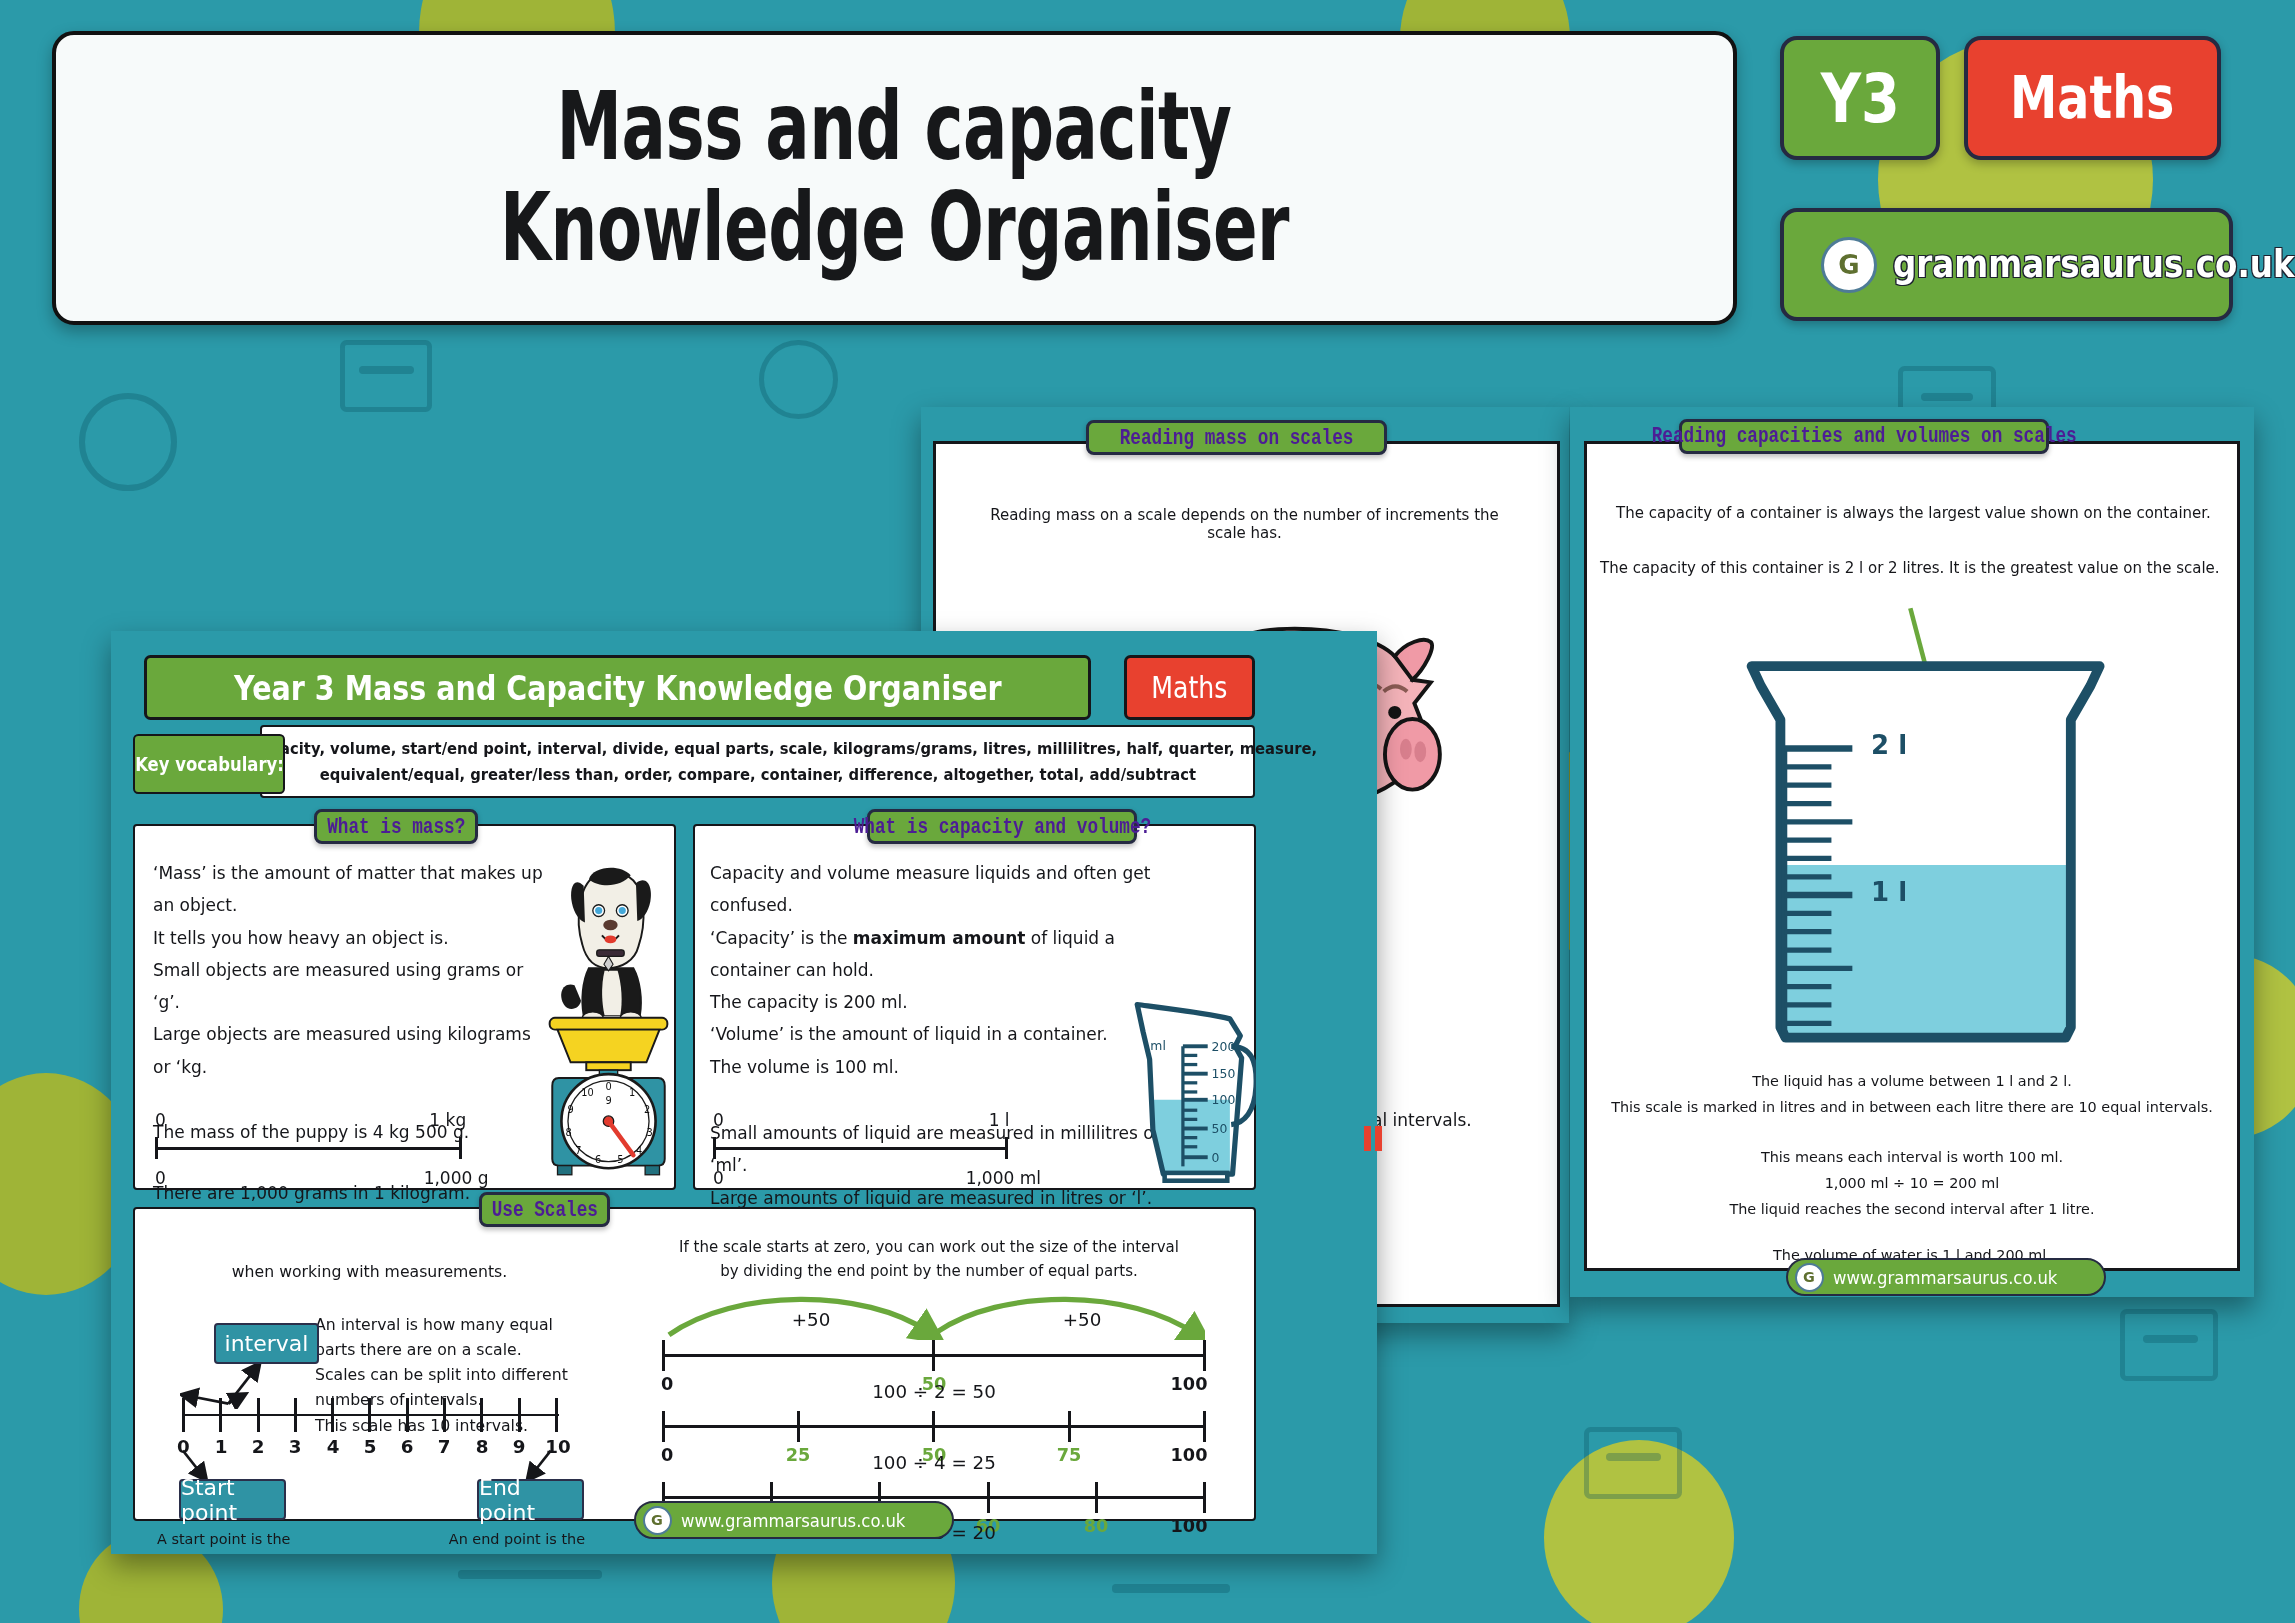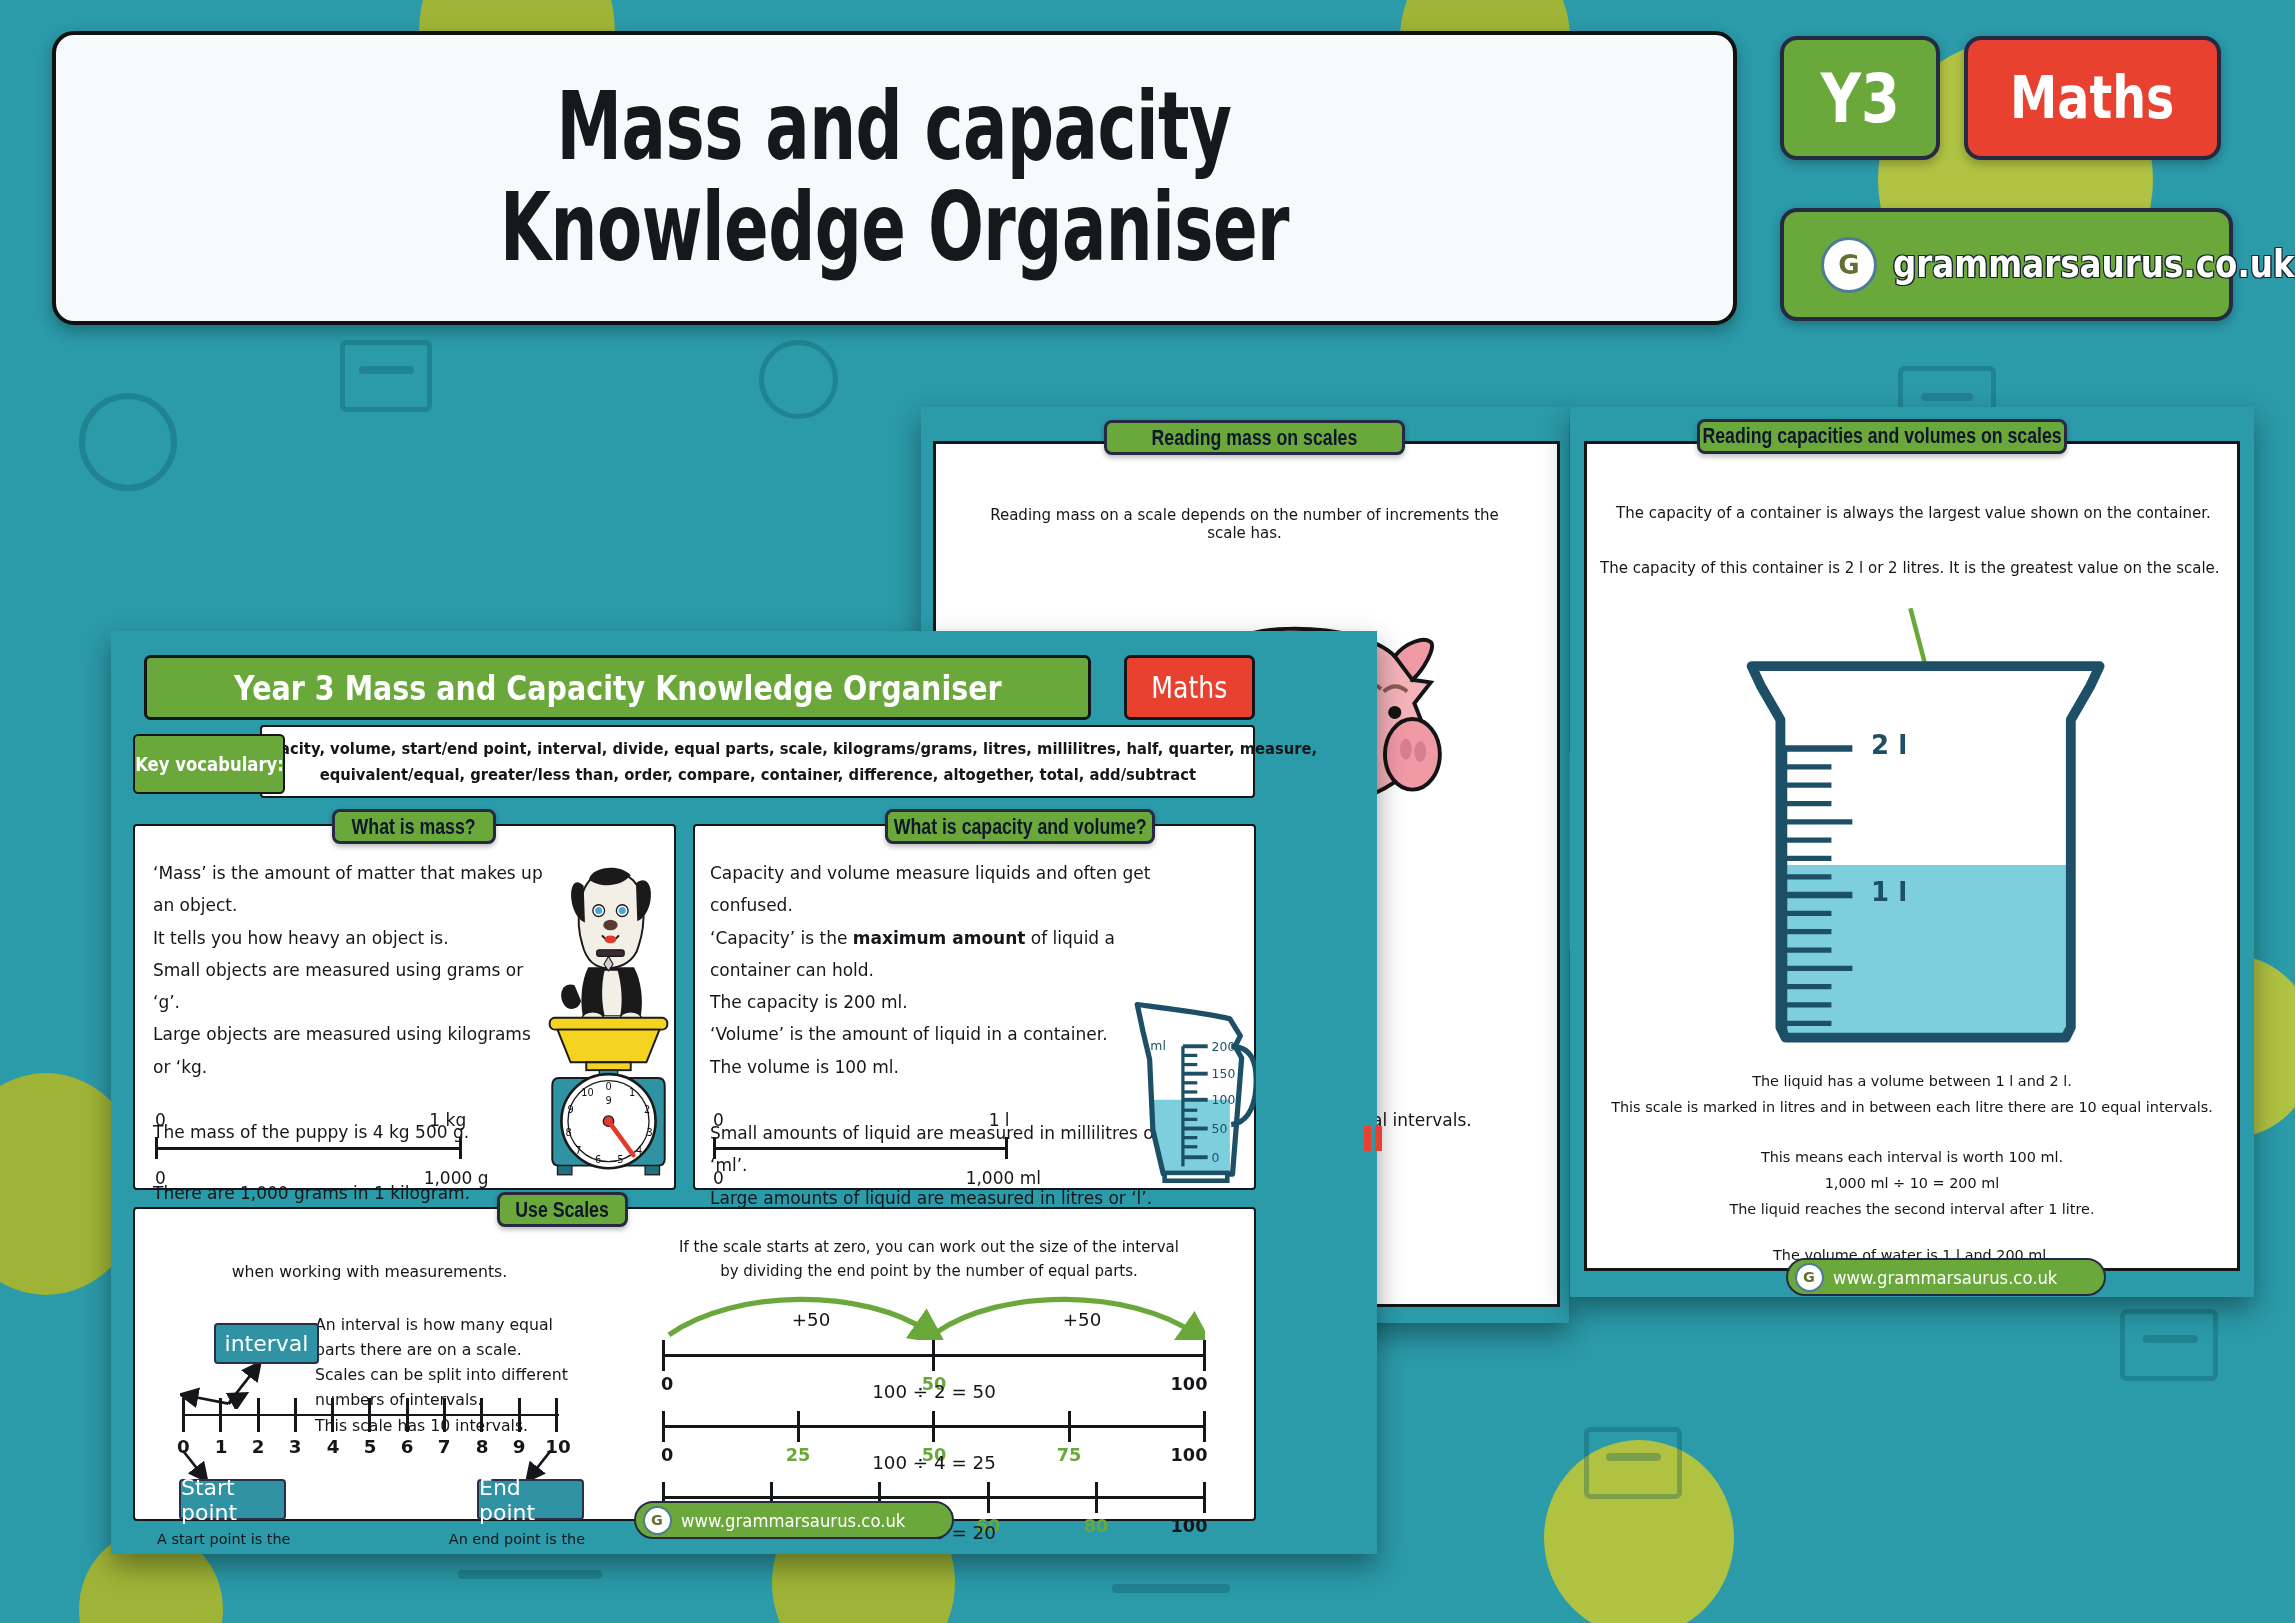--- a/index.html
+++ b/index.html
@@ -67,25 +67,24 @@
   .sheet {
     position:absolute; background:#2b9aa9;
     box-shadow:0 11.8px 26px rgba(0,0,0,.38);
     overflow:hidden;
   }
   .sheet .panel {
     position:absolute; background:#fff; border:3.3px solid #15161a;
   }
   .greentab {
     position:absolute; background:#6aa83c; border:3.3px solid #252a42; border-radius:9.2px;
-    color:#0f172a; font-family:Liberation Sans, sans-serif; font-weight:700;
+    color:#4c1d95; font-family:Liberation Mono, monospace; font-weight:700;
     display:flex; align-items:center; justify-content:center;
     text-align:center; z-index:6; padding:0 10.5px;
     box-shadow:0 2.6px 5.2px rgba(0,0,0,.25);
-    margin-left:18px;
   }
   .greentab span { transform:scaleX(.82); display:block; white-space:nowrap; }
 
   .bodytext { font-family:"DejaVu Sans", sans-serif; color:#15161a; }
 
   .footerpill {
     position:absolute; background:#6aa83c; border:2.6px solid #252a42; border-radius:26px;
     height:38px; display:flex; align-items:center; gap:9.2px; padding:0 22px 0 6.5px;
   }
   .footerpill .glogo { width:29px; height:29px; font-size:14.4px; border-width:2px; }

